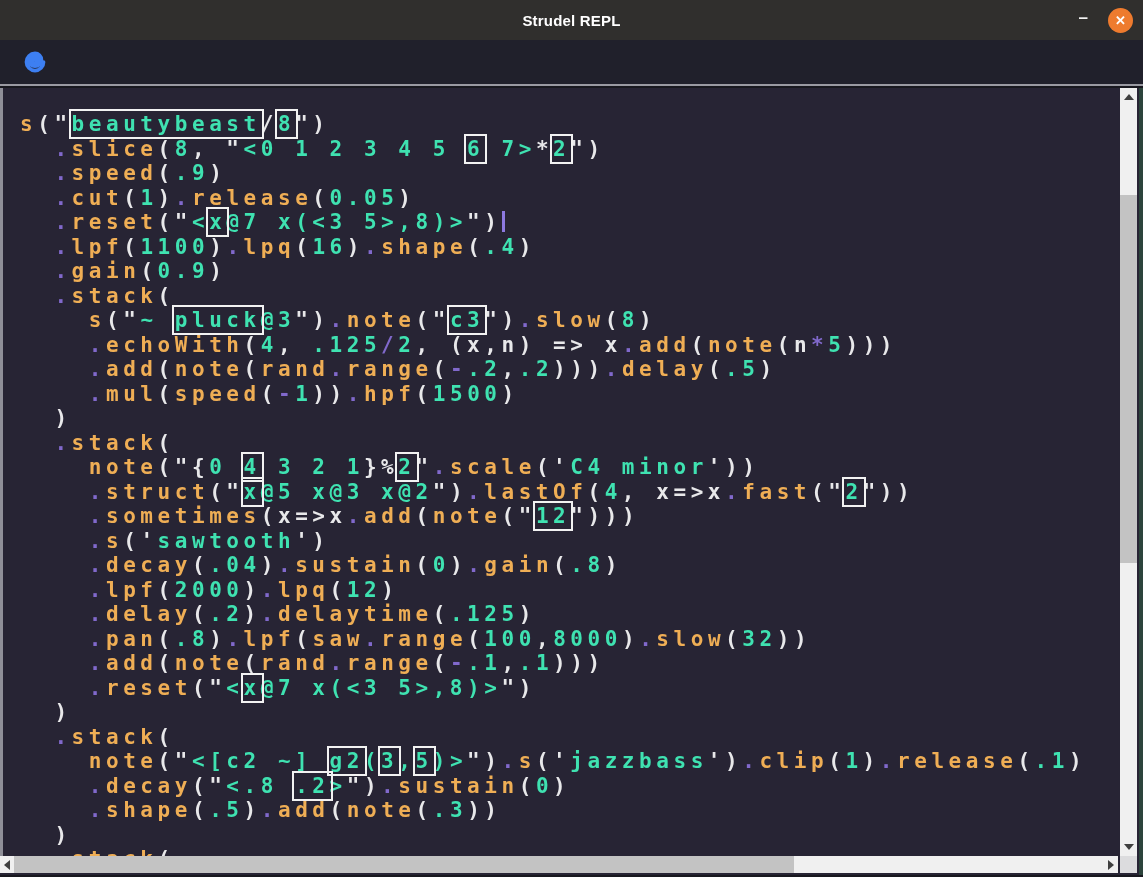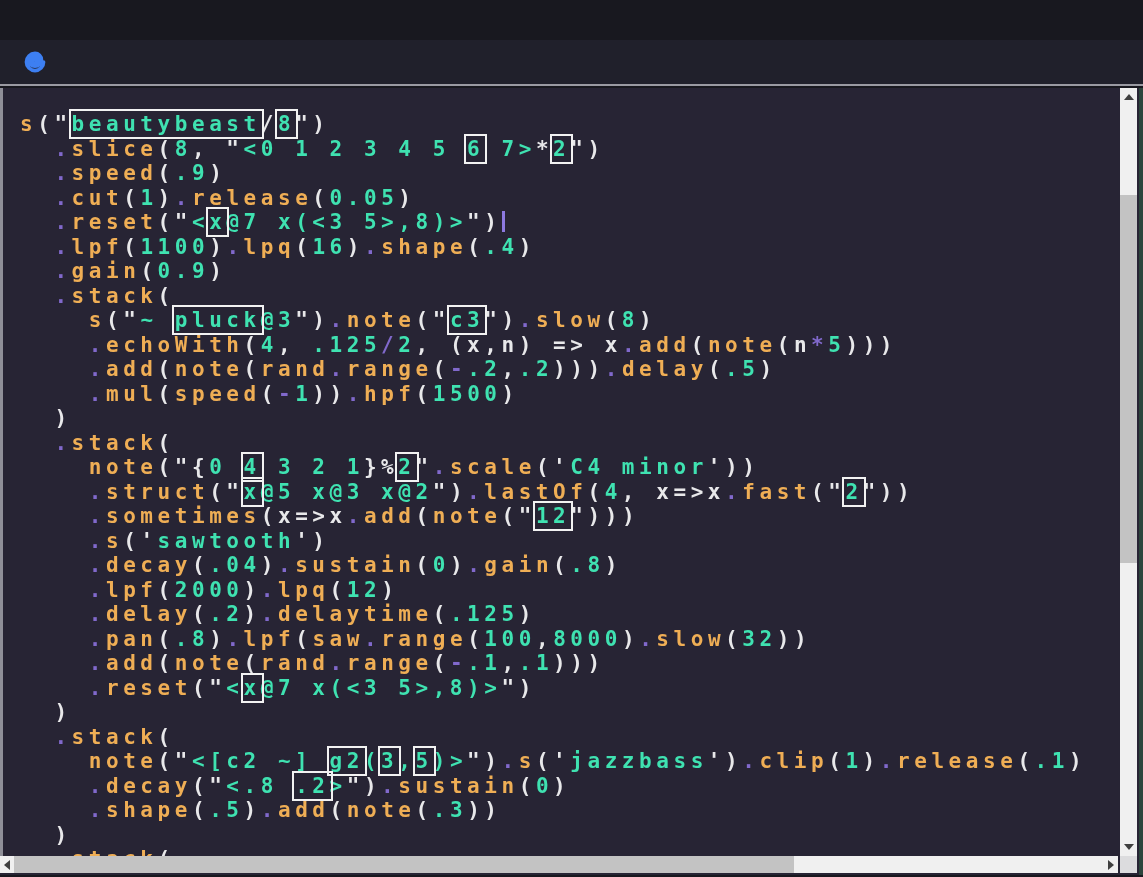--- a/index.html
+++ b/index.html
@@ -54,20 +54,29 @@
           border-right:6px solid #3f3f3f;}
   .arr-right{top:4px;right:4px;border-top:5px solid transparent;border-bottom:5px solid transparent;
           border-left:6px solid #3f3f3f;}
   .corner{position:absolute;right:6px;bottom:2px;width:17px;height:17px;background:#dcdcde;z-index:3;}
 </style>
 </head>
 <body>
 
 <div class="window">
 
+  <div class="titlebar">
+    <div class="title">Strudel REPL</div>
+    <div class="winbtns">
+      <span class="minbtn">–</span>
+      <span class="closebtn">
+        <span class="x">✕</span>
+      </span>
+    </div>
+  </div>
 
   <div class="toolbar">
     <svg class="logo" viewBox="0 0 28 28">
       <path d="M22 14 A8 8 0 1 1 14 6 A6 6 0 1 1 8 12 A4.5 4.5 0 1 1 12.5 16.5 A3 3 0 1 1 15.5 13.5 A1.8 1.8 0 1 1 13.7 11.7" fill="none" stroke="#3d7ff2" stroke-width="3.4" stroke-linecap="round"></path>
     </svg>
   </div>
 
   <div class="frame">
     <div class="left-edge"></div>
 

